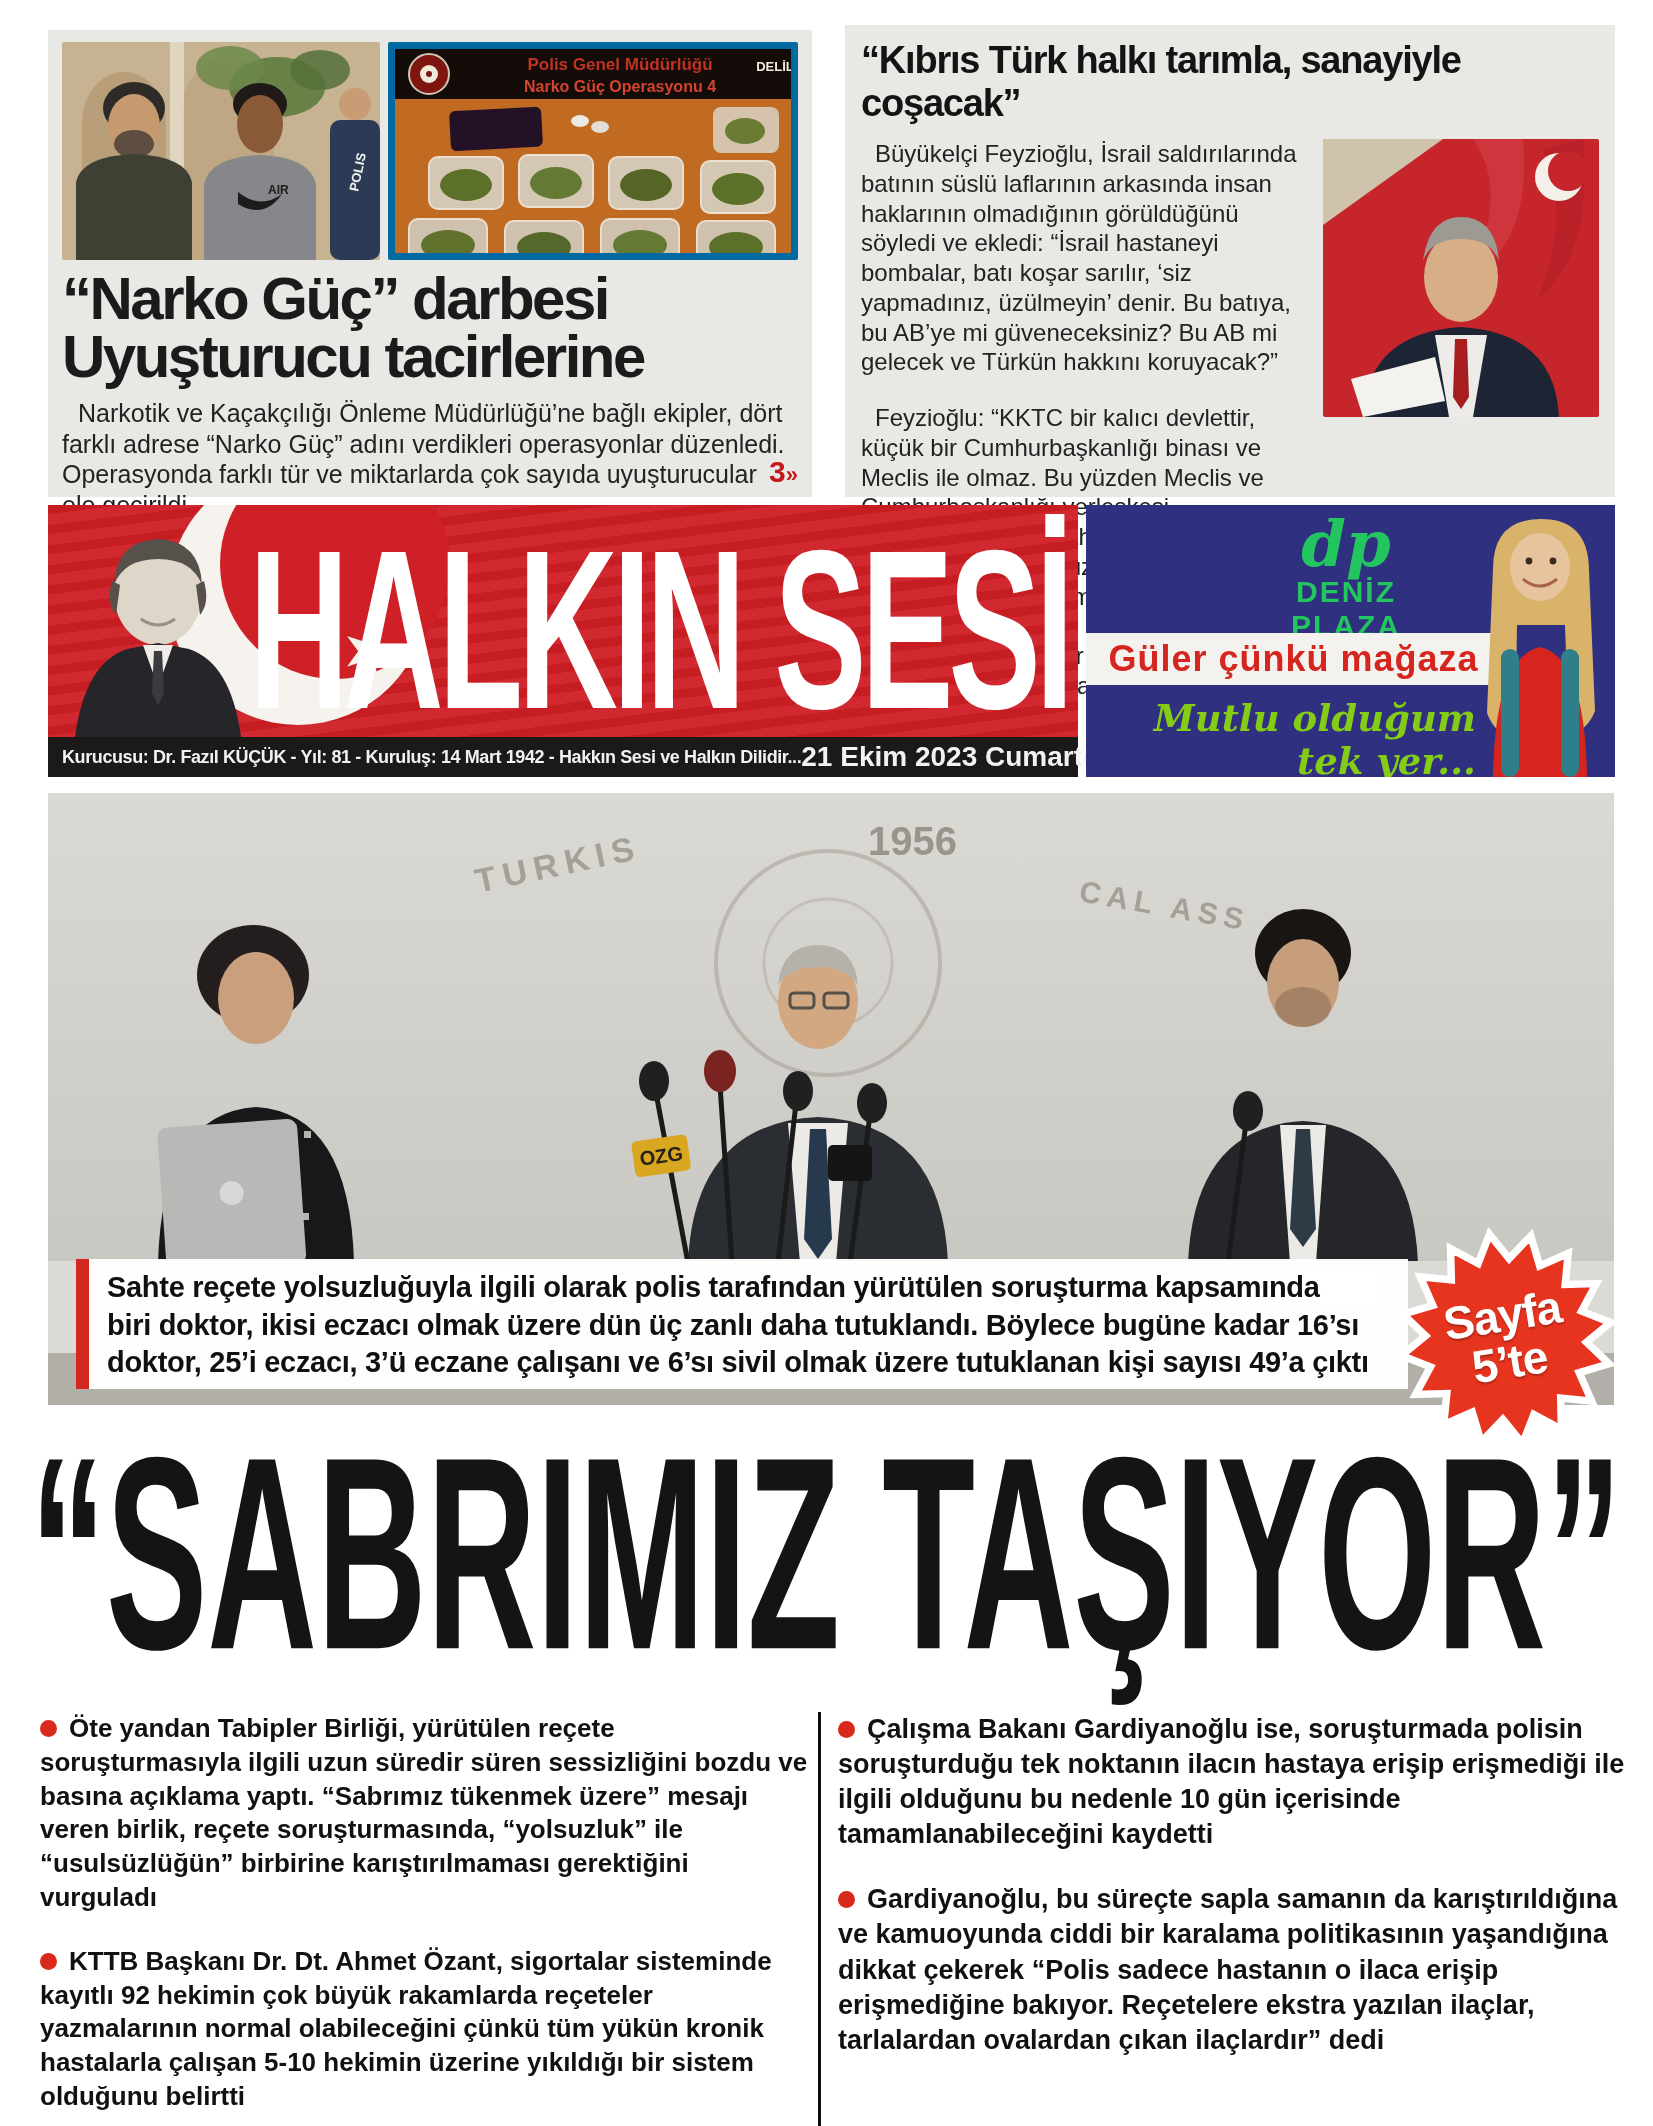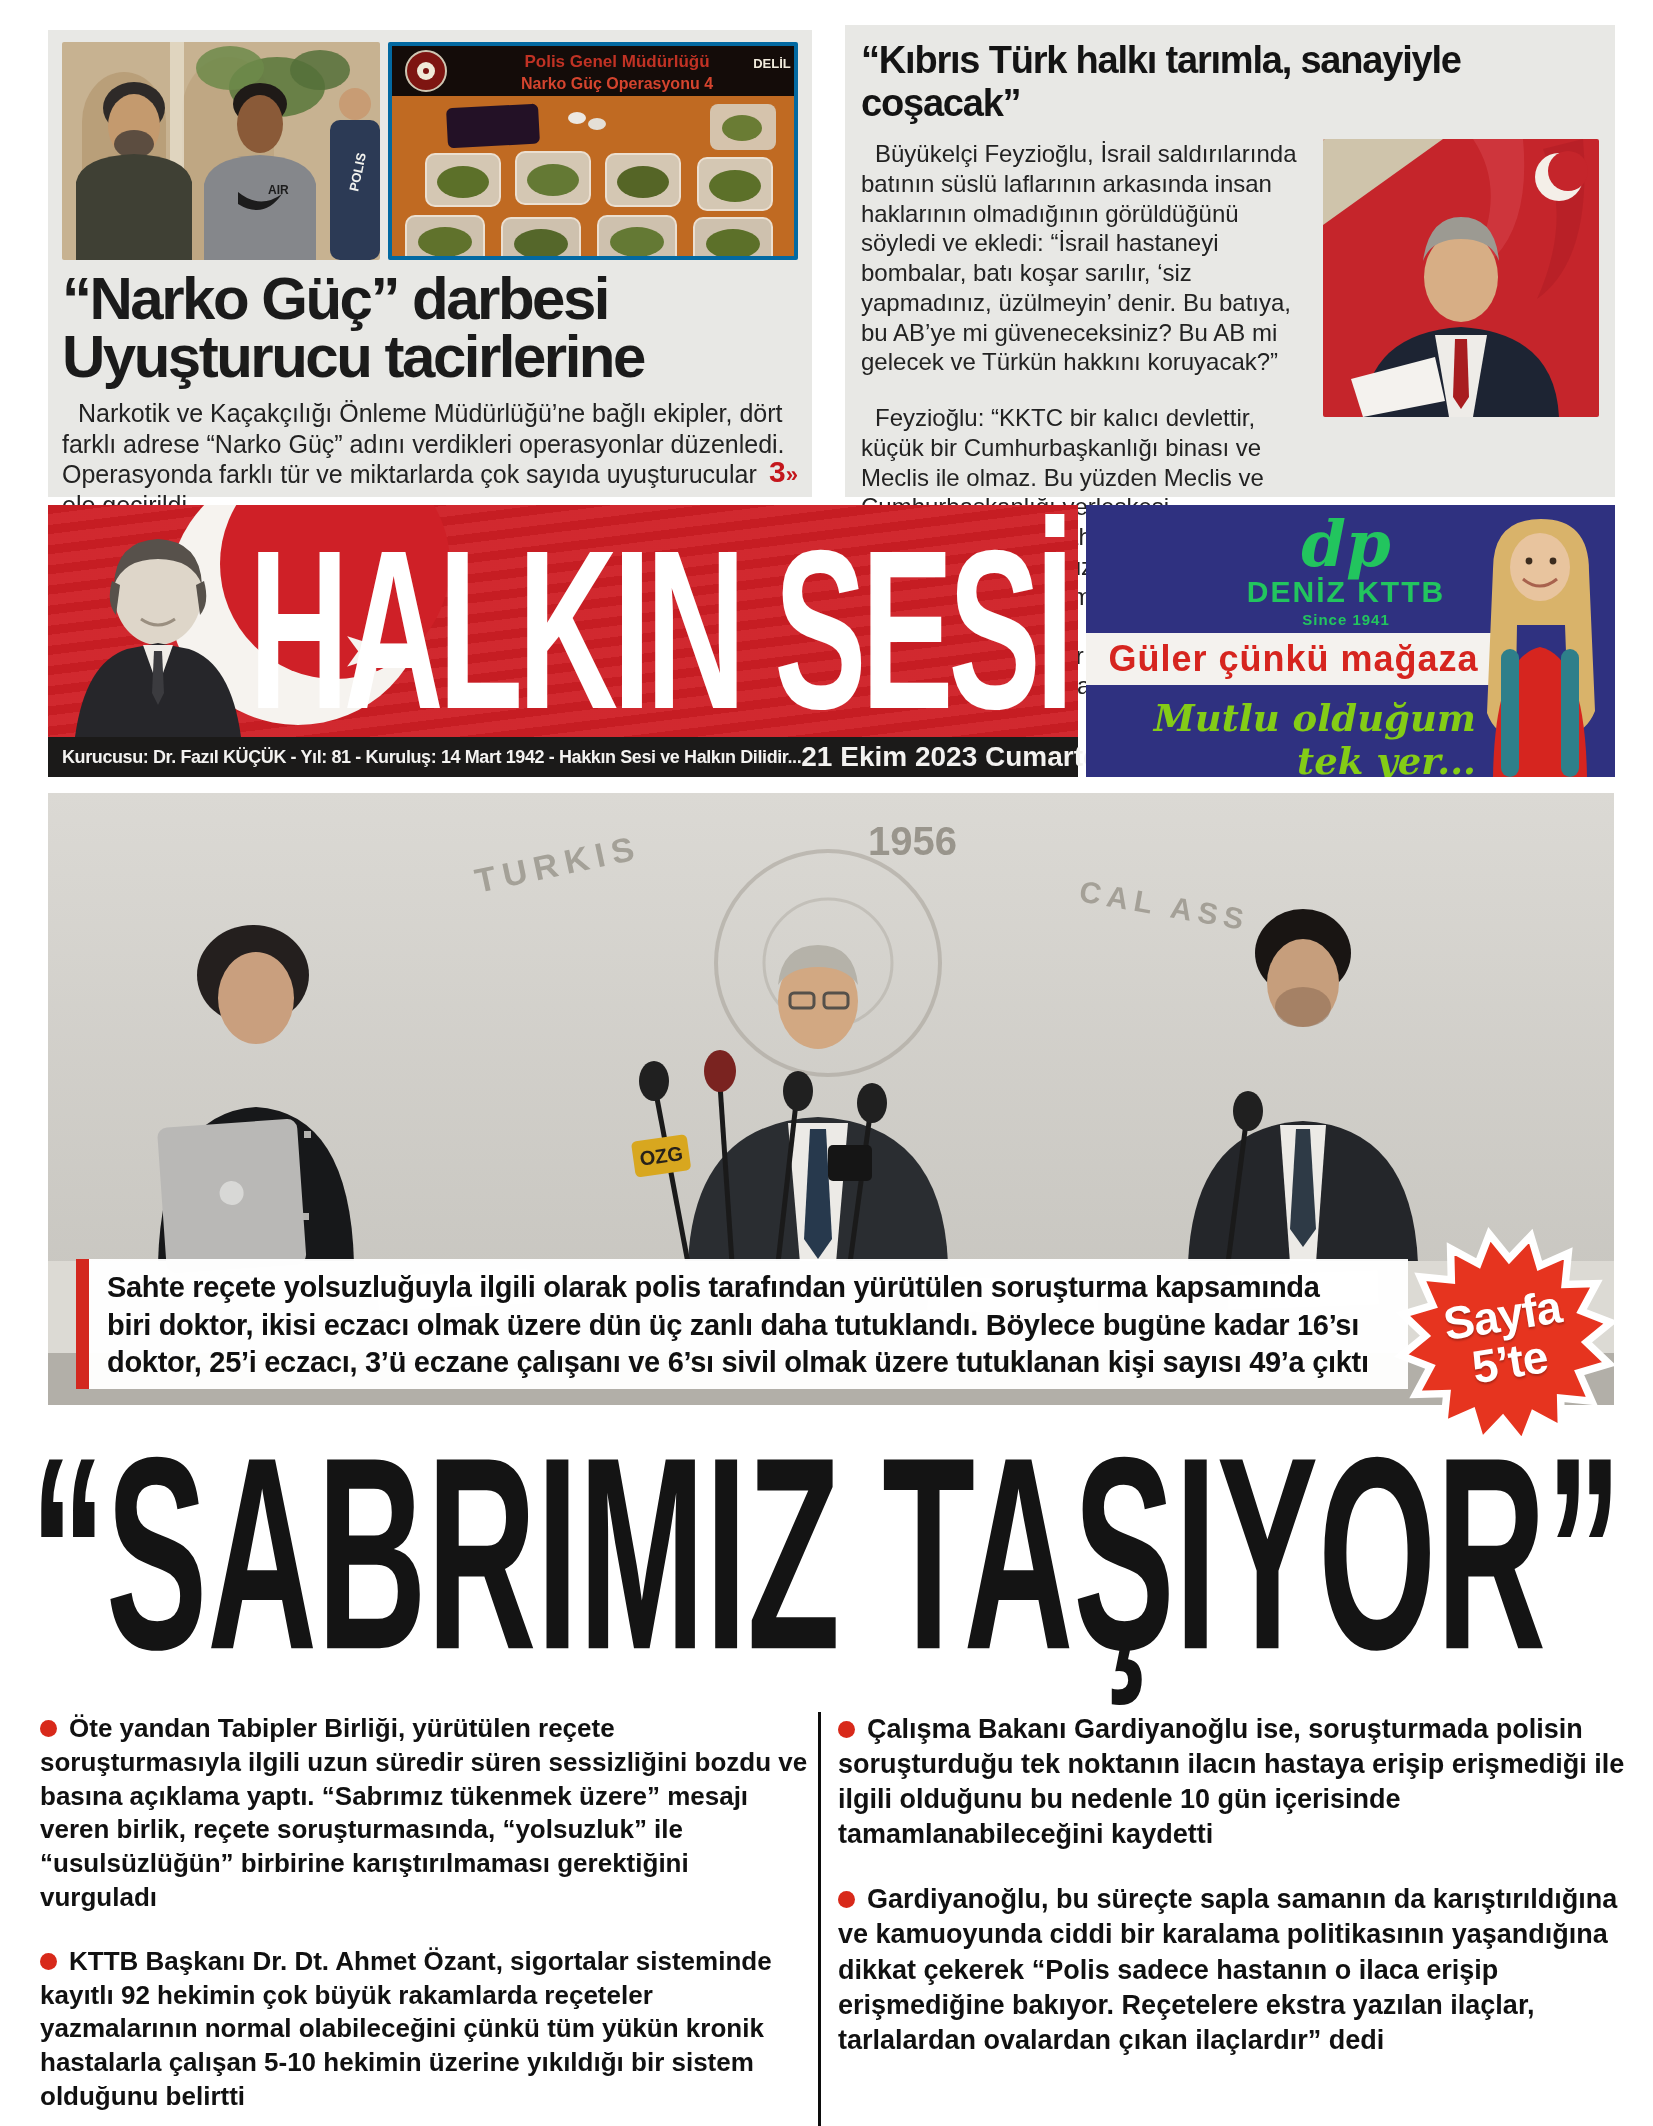--- a/index.html
+++ b/index.html
@@ -7,21 +7,21 @@
   html,body { background:#ffffff; }
   body { font-family:"Liberation Sans", sans-serif; }
   .page { position:relative; width:1653px; height:2126px; background:#ffffff; overflow:hidden; margin:0 auto; }
 
   
   .panel { position:absolute; background:#e8e8e5; }
   .article-left { left:48px; top:30px; width:764px; height:467px; padding:12px 14px; }
   .photos { display:flex; gap:8px; height:218px; }
   .photo-frame { position:relative; overflow:hidden; border-radius:2px; }
   .photo-men { width:318px; }
-  .photo-drugs { flex:1; border:4px solid #0369a1; }
+  .photo-drugs { flex:1; border:7px solid #0369a1; }
   .al-headline { font-weight:800; font-size:60px; line-height:0.97; letter-spacing:-2.5px; color:#1b1b1b; margin-top:10px; }
   .al-body { position:relative; margin-top:12px; font-size:25px; line-height:1.22; color:#222; text-indent:16px; padding-right:6px; }
   .pref { color:#c4161c; font-weight:800; font-size:30px; white-space:nowrap; }
   .pref .arrows { font-size:22px; letter-spacing:-2px; }
   .al-pref { position:absolute; right:16px; bottom:8px; }
 
   .article-right { left:845px; top:25px; width:770px; height:472px; padding:10px 16px 12px 16px; }
   .ar-headline { font-weight:800; font-size:38px; letter-spacing:-1.2px; color:#141414; margin:4px 0 14px 0; }
   .ar-content { display:flex; gap:14px; }
   .ar-textcol { width:448px; font-size:24px; line-height:1.24; color:#222; }
@@ -238,21 +238,21 @@
     <span class="right">
       <span>21 Ekim 2023 Cumartesi</span>
       <span>Sayı: 26309</span>
       <span>20.00 TL</span>
     </span>
   </div>
 
   <aside class="ad">
     <div class="ad-logo">
       <div class="dp">dp</div>
-      <div class="brand">DENİZ KTTB</div>
+      <div class="brand">DENİZ PLAZA</div>
       <div class="since">Since 1941</div>
     </div>
     <div class="ad-stripe">
       <span>Güler çünkü mağaza</span>
     </div>
     <div class="ad-script">
       <div>Mutlu olduğum</div>
       <div>tek yer...</div>
     </div>
     <svg class="ad-girl" viewBox="0 0 150 268">

